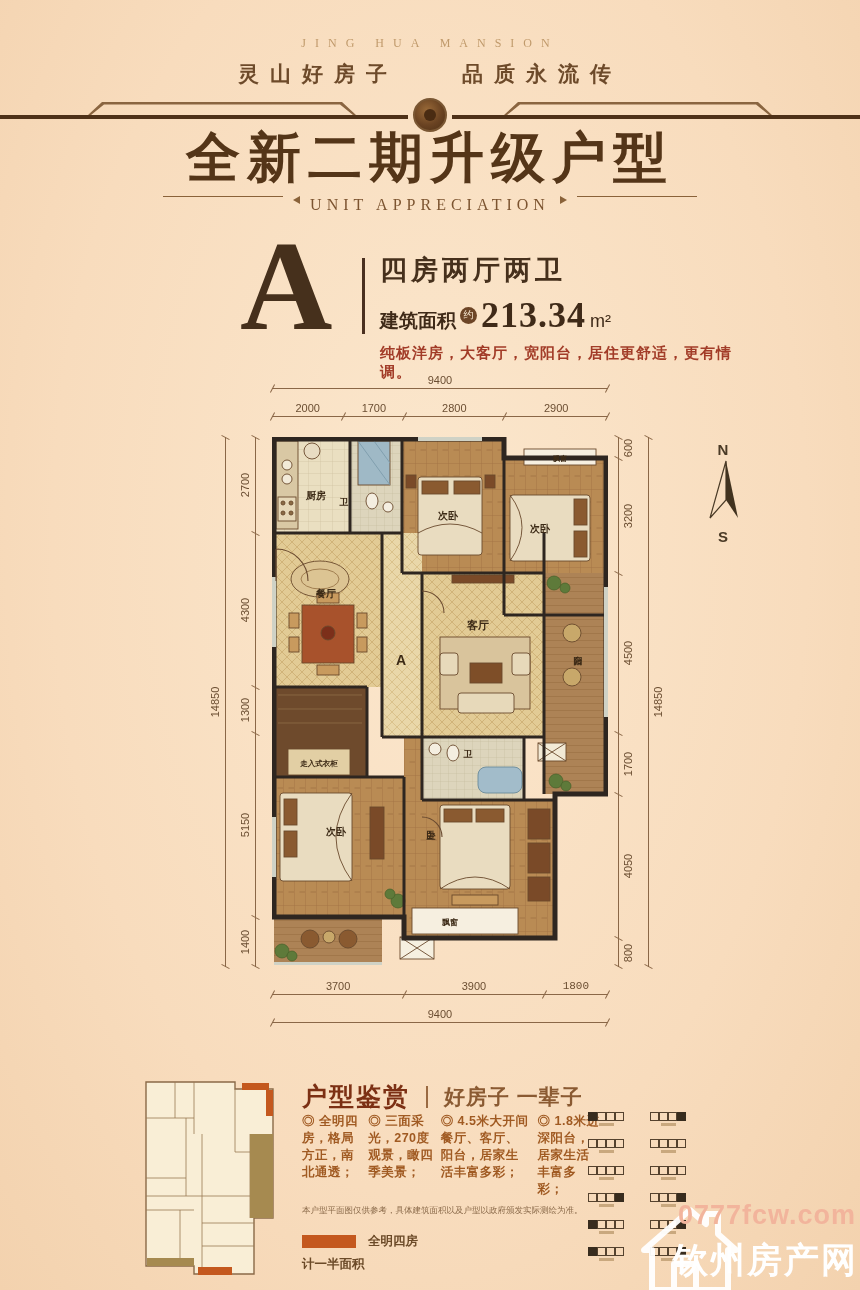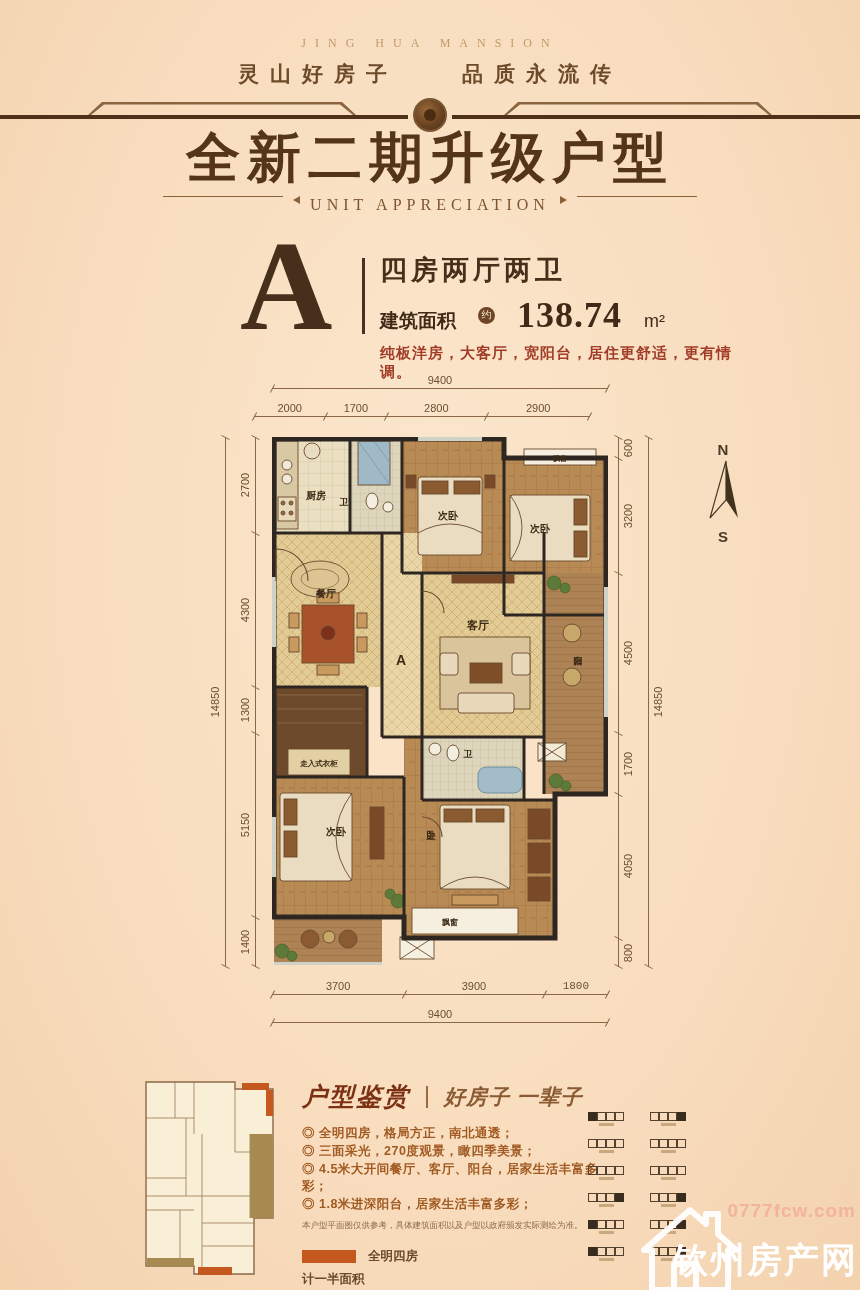--- a/index.html
+++ b/index.html
@@ -34,21 +34,21 @@
   .subtitle-arrow{width:0;height:0;border-top:4px solid transparent;border-bottom:4px solid transparent;}
   .subtitle-arrow.l{border-left:7px solid #8a6239;}
   .subtitle-arrow.r{border-right:7px solid #8a6239;}
   .subtitle-text{font-size:16px;letter-spacing:5px;color:#7c5430;font-family:"Liberation Serif",serif;}
   
   .unit-letter{position:absolute;left:240px;top:222px;font-size:128px;line-height:1;font-weight:bold;
     color:#46301c;font-family:"Liberation Serif",serif;}
   .unit-divider{position:absolute;left:362px;top:258px;width:3px;height:76px;background:#4a3020;}
   .unit-info{position:absolute;left:380px;top:252px;width:360px;}
   .unit-layout{font-size:27px;font-weight:bold;letter-spacing:4px;color:#46301c;font-family:"Liberation Serif",serif;}
-  .unit-area{margin-top:6px;display:flex;align-items:baseline;gap:22px;color:#3f2a18;}
+  .unit-area{margin-top:6px;display:flex;align-items:baseline;gap:4px;color:#3f2a18;}
   .unit-area .lbl{font-size:19px;font-weight:bold;}
   .unit-area .badge{align-self:center;display:inline-flex;align-items:center;justify-content:center;
     width:17px;height:17px;border-radius:50%;background:#6d4526;color:#f8e8d0;font-size:10px;}
   .unit-area .val{font-size:36px;font-weight:bold;font-family:"Liberation Serif",serif;letter-spacing:1px;}
   .unit-area .un{font-size:18px;}
   .unit-desc{margin-top:8px;font-size:15px;font-weight:bold;color:var(--red);letter-spacing:1px;}
   
   .fp{position:absolute;left:190px;top:365px;width:580px;height:690px;}
   .dim-h{position:absolute;display:flex;width:336px;height:20px;}
   .dim-h .dseg{position:relative;display:flex;align-items:flex-end;justify-content:center;
@@ -65,42 +65,42 @@
   .dim-v.line-r .dseg::before{top:0;right:-5px;}
   .dim-v.line-r .dseg:last-child::after{bottom:0;right:-5px;}
   .dim-v.line-l .dseg::before{top:0;left:-5px;}
   .dim-v.line-l .dseg:last-child::after{bottom:0;left:-5px;}
   .plan-svg{position:absolute;left:82px;top:72px;}
   .compass{position:absolute;left:506px;top:76px;width:54px;height:106px;text-align:center;color:#4a3a26;}
   .compass .n,.compass .s{font-size:15px;font-weight:bold;font-family:"Liberation Sans",sans-serif;}
   
   .mini-plan{position:absolute;left:133px;top:1078px;}
   .app{position:absolute;left:302px;top:1080px;width:300px;}
-  .app-head{display:flex;align-items:center;gap:16px;font-style:italic;}
+  .app-head{display:flex;align-items:center;gap:16px;}
   .app-title{font-size:25px;font-weight:bold;color:#7c3014;letter-spacing:2px;font-family:"Liberation Serif",serif;}
   .app-sep{width:2px;height:22px;background:#9a6a42;}
   .app-sub{font-size:21px;color:#8a5a32;font-weight:bold;letter-spacing:1px;}
-  .app-bullets{margin-top:12px;display:flex;flex-direction:column;gap:1px;}
+  .app-bullets{display:flex;flex-direction:row;gap:7px;}
   .app-bullets div{font-size:12.5px;color:#a05a22;font-weight:bold;letter-spacing:0.5px;}
   .app-disclaimer{margin-top:7px;font-size:8.5px;color:#8a6a4a;}
   .legend{margin-top:16px;display:flex;flex-direction:column;gap:6px;}
   .legend-row{display:flex;align-items:center;gap:12px;}
   .legend-swatch{width:54px;height:13px;}
   .legend-label{font-size:12.5px;color:#6b4a28;font-weight:bold;}
   
   .keys{position:absolute;left:588px;top:1112px;display:grid;grid-template-columns:auto auto;column-gap:26px;row-gap:13px;}
   .key-item{display:flex;flex-direction:column;align-items:center;gap:2px;}
   .key-bar{display:flex;height:9px;}
   .key-cell{width:9px;border:1px solid #55422e;}
   .key-cell.dark{background:#382c1e;border-color:#382c1e;}
   .key-cap{width:15px;height:3px;background:#c9a87e;}
   
   .wm{position:absolute;right:0;bottom:0;width:220px;height:100px;z-index:5;}
   .wm-house{position:absolute;left:-6px;bottom:-2px;}
-  .wm-url{position:absolute;right:4px;top:10px;font-size:19px;font-weight:bold;color:#f2b49c;letter-spacing:1px;}
+  .wm-url{position:absolute;right:4px;top:10px;font-size:27px;font-weight:bold;color:#f2b49c;letter-spacing:1px;}
   .wm-cn{position:absolute;right:2px;bottom:6px;font-size:35px;font-weight:bold;color:#ffffff;letter-spacing:2px;font-family:"Liberation Serif",serif;}
 </style>
 </head>
 <body>
 
 <div class="page">
 
   <div class="brand-en">JING HUA MANSION</div>
   <div class="tagline">灵山好房子　　品质永流传</div>
   <div class="orn">
@@ -119,32 +119,32 @@
     <span class="subtitle-line"></span>
   </div>
 
   <div class="unit-letter">A</div>
   <div class="unit-divider"></div>
   <div class="unit-info">
     <div class="unit-layout">四房两厅两卫</div>
     <div class="unit-area">
       <span class="lbl">建筑面积</span>
       <span class="badge">约</span>
-      <span class="val">138.74</span>
+      <span class="val">213.34</span>
       <span class="un">m²</span>
     </div>
     <div class="unit-desc">纯板洋房，大客厅，宽阳台，居住更舒适，更有情调。</div>
   </div>
 
   <div class="fp">
 
     <div class="dim-h" style="left:82px;top:4px;">
       <div class="dseg" style="flex:9400 0 0;">9400</div>
     </div>
-    <div class="dim-h" style="left:64px;top:32px;">
+    <div class="dim-h" style="left:82px;top:32px;">
       <div class="dseg" style="flex:2000 0 0;">2000</div>
       <div class="dseg" style="flex:1700 0 0;">1700</div>
       <div class="dseg" style="flex:2800 0 0;">2800</div>
       <div class="dseg" style="flex:2900 0 0;">2900</div>
     </div>
 
     <div class="dim-v line-r" style="left:16px;top:72px;">
       <div class="dseg" style="flex:14850 0 0;">
           <span>14850</span>
         </div>

